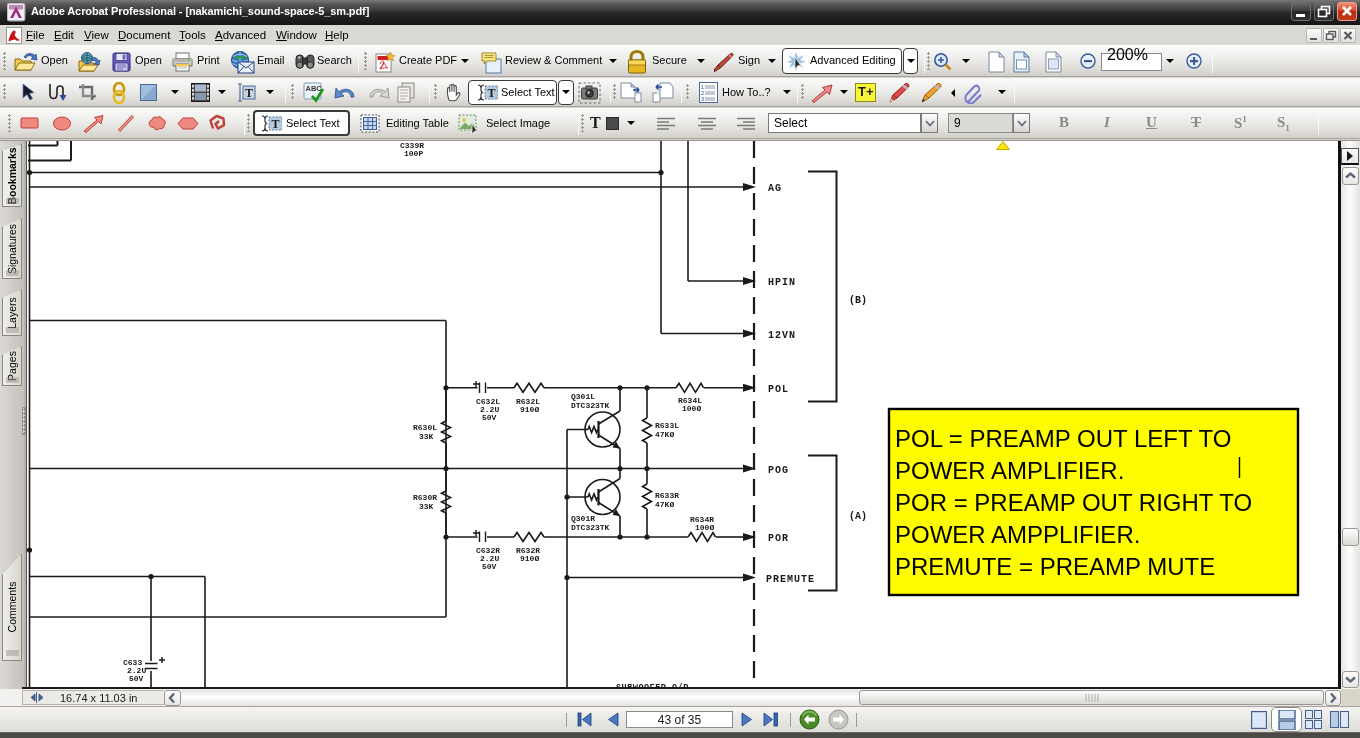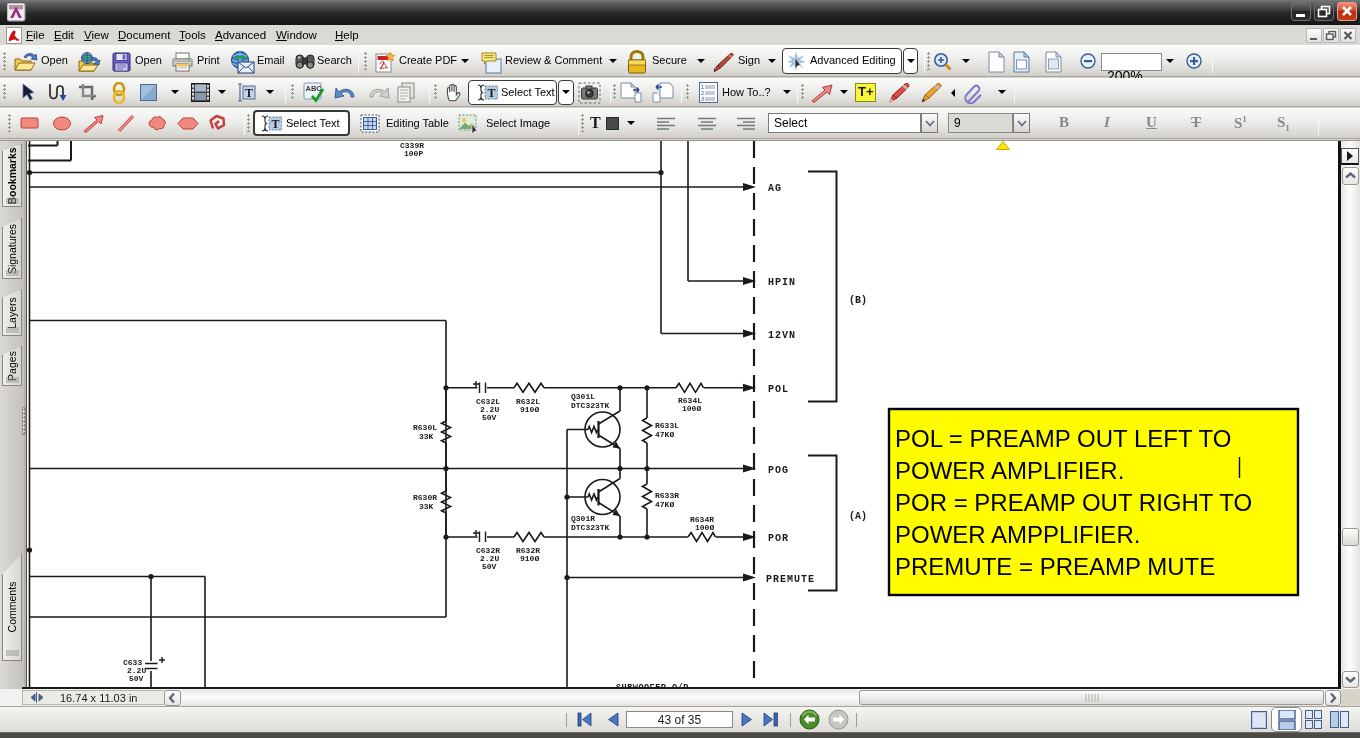--- a/index.html
+++ b/index.html
@@ -54,20 +54,21 @@
 <body>
 <div id="app">
   <div class="abs" id="titlebar"></div>
   <svg class="abs" style="left:7px;top:3px" width="19" height="19">
     <rect x="0" y="0" width="18" height="18" rx="2" fill="#e8e0ea" stroke="#999"></rect>
     <rect x="1.5" y="1.5" width="15" height="15" rx="1" fill="#f6f2f6"></rect>
     <path d="M3 15 L9 3.5 L15 15 Z" fill="#a03080"></path>
     <path d="M6.2 15 L9 9 L11.8 15 Z" fill="#f6f2f6"></path>
     <rect x="2" y="2" width="14" height="4.5" fill="#7a2860" opacity="0.5"></rect>
   </svg>
+  <div class="abs" id="titletext">Adobe Acrobat Professional - [nakamichi_sound-space-5_sm.pdf]</div>
   <div class="abs winbtn" style="left:1291px">
       <svg width="18" height="17">
         <rect x="4" y="11" width="9" height="3" fill="#fff"></rect>
       </svg>
     </div>
   <div class="abs winbtn" style="left:1314px">
       <svg width="18" height="17">
         <rect x="6.5" y="3.5" width="8" height="7" fill="none" stroke="#fff" stroke-width="1.6"></rect>
         <rect x="3.5" y="6.5" width="8" height="7" fill="#2c2c2c" stroke="#fff" stroke-width="1.6"></rect>
       </svg>
@@ -82,21 +83,21 @@
     <rect x="0.5" y="0.5" width="15" height="16" fill="#fff" stroke="#9a9a9a"></rect>
     <path d="M2.5 13.5 C4 8 6 4 8 3.5 C10 3.5 10 6 8.5 8 C11 12 13 13 13.5 12.5 C13.5 14 11 14.5 9 12.5 C6.5 12.5 4.5 13.5 3.5 14.5 Z" fill="#cc1111"></path>
   </svg>
   <div class="menuitem" style="left:26px"><u>F</u>ile</div>
   <div class="menuitem" style="left:54px"><u>E</u>dit</div>
   <div class="menuitem" style="left:84px"><u>V</u>iew</div>
   <div class="menuitem" style="left:118px"><u>D</u>ocument</div>
   <div class="menuitem" style="left:179px"><u>T</u>ools</div>
   <div class="menuitem" style="left:215px"><u>A</u>dvanced</div>
   <div class="menuitem" style="left:276px"><u>W</u>indow</div>
-  <div class="menuitem" style="left:335px"><u>H</u>elp</div>
+  <div class="menuitem" style="left:325px"><u>H</u>elp</div>
   <div class="mdibtn" style="left:1306px;top:28px">
       <svg width="14" height="13">
         <rect x="3" y="9" width="7" height="2" fill="#5a5a5a"></rect>
       </svg>
     </div>
   <div class="mdibtn" style="left:1323px;top:28px">
       <svg width="14" height="13">
         <rect x="5" y="2.5" width="6.5" height="5.5" fill="none" stroke="#5a5a5a" stroke-width="1.4"></rect>
         <rect x="2.5" y="5" width="6.5" height="5.5" fill="#efefef" stroke="#5a5a5a" stroke-width="1.4"></rect>
       </svg>
@@ -216,21 +217,21 @@
     <svg class="abs" style="left:1045px;top:5px" width="17" height="22">
       <path d="M1 1 L11 1 L16 6 L16 21 L1 21 Z" fill="#fff" stroke="#7a8aa0"></path>
       <path d="M11 1 L11 6 L16 6 Z" fill="#c8d8ee" stroke="#7a8aa0"></path>
       <rect x="3.5" y="8" width="10" height="10" fill="#dce8f7" stroke="#7a8aa0" stroke-width="0.8"></rect>
     </svg>
     <svg class="abs" style="left:1080px;top:7px" width="17" height="17">
       <circle cx="8" cy="8" r="7" fill="#e8f0fa" stroke="#3a5a9a" stroke-width="1.4"></circle>
       <rect x="4" y="7" width="8" height="2.2" fill="#3a5a9a"></rect>
     </svg>
     <div class="abs" style="left:1101px;top:7px;width:61px;height:18px;background:#fff;border:1px solid #8a8a8a"></div>
-    <div class="tlabel" style="left:1107px;top:22px;font-size:14px">200%</div>
+    <div class="tlabel" style="left:1107px;top:0;font-size:16px">200%</div>
     <div class="darr" style="left:1166px;top:13px"></div>
     <svg class="abs" style="left:1186px;top:7px" width="17" height="17">
       <circle cx="8" cy="8" r="7" fill="#e8f0fa" stroke="#3a5a9a" stroke-width="1.4"></circle>
       <rect x="4" y="7" width="8" height="2.2" fill="#3a5a9a"></rect>
       <rect x="7" y="4" width="2.2" height="8" fill="#3a5a9a"></rect>
     </svg>
     <div class="tsep" style="left:1212px"></div>
   </div>
   <div class="abs toolrow" id="row2">
     <div class="grip" style="left:3px"></div>

